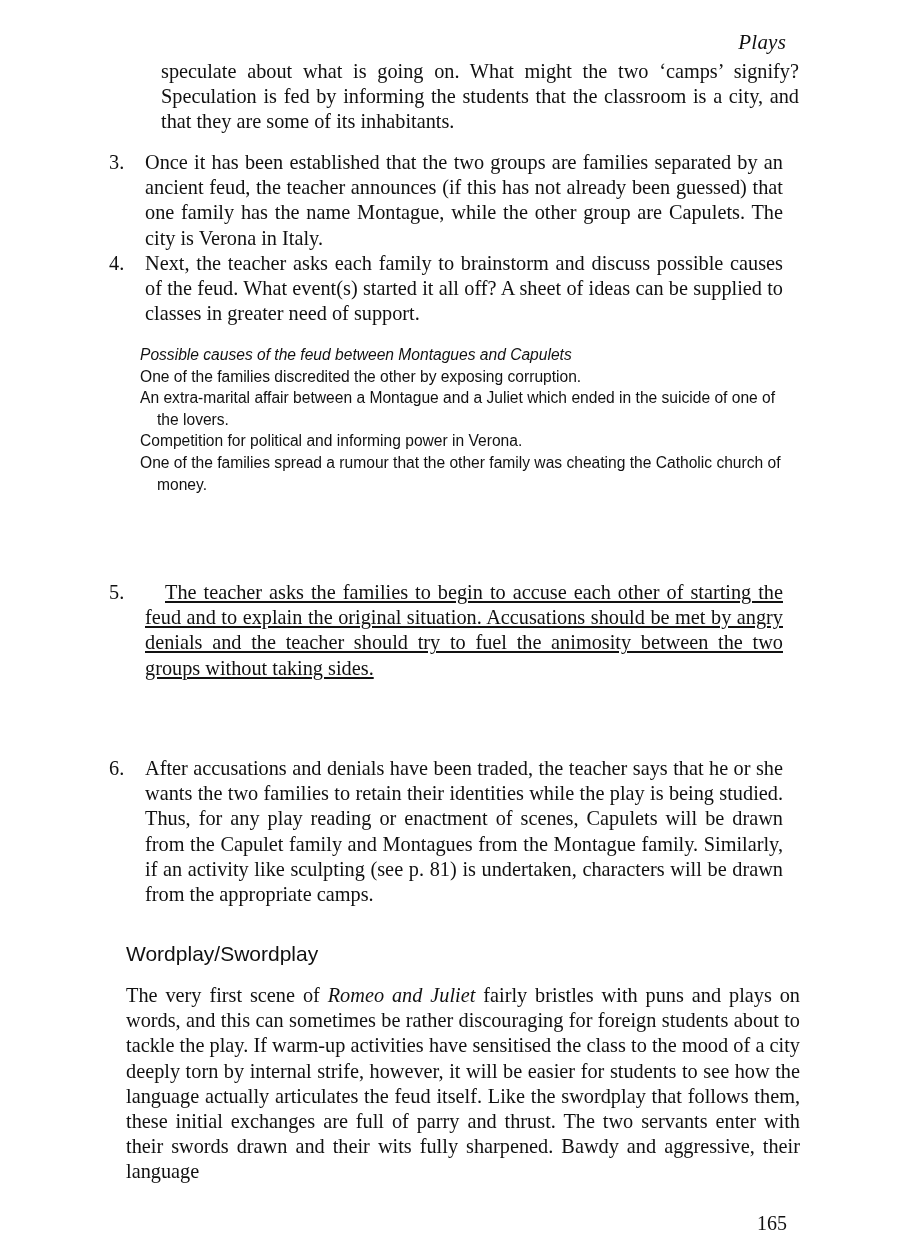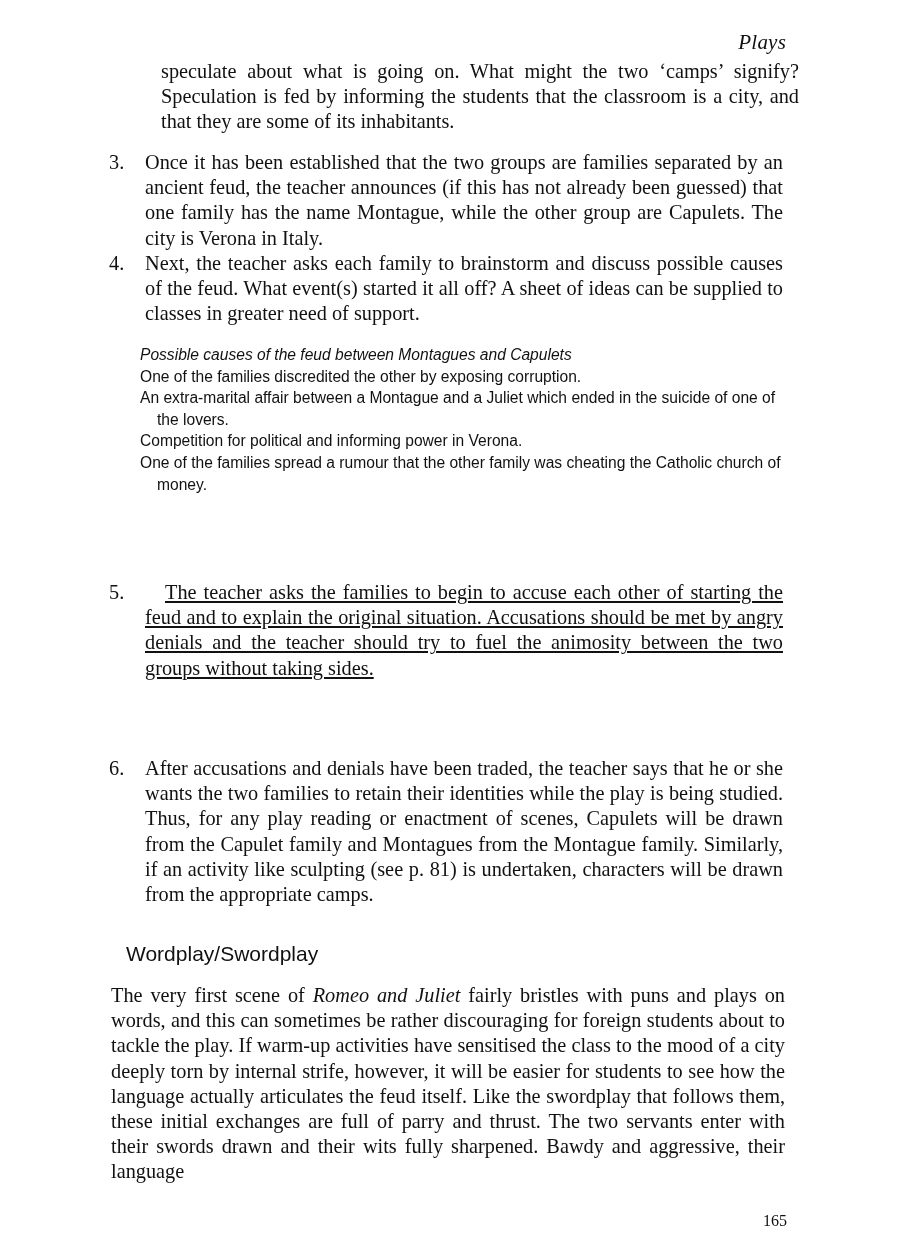--- a/index.html
+++ b/index.html
@@ -5,31 +5,31 @@
   html, body { margin: 0; padding: 0; background: #ffffff; }
   body { width: 900px; height: 1249px; position: relative; overflow: hidden; color: #111; }
 
   .running-head {
     position: absolute; top: 30px; right: 114px;
     font-family: "Liberation Serif", serif; font-style: italic;
     font-size: 21px; letter-spacing: 0.2px;
   }
   .page-number {
     position: absolute; top: 1212px; right: 113px;
-    font-family: "Liberation Serif", serif; font-size: 16px;
+    font-family: "Liberation Serif", serif; font-size: 20px;
   }
 
   .body-text {
     font-family: "Liberation Serif", serif;
     font-size: 20.3px; line-height: 25.2px;
     text-align: justify; text-align-last: left;
   }
 
   .block { position: absolute; left: 161px; width: 638px; }
-  .full  { position: absolute; left: 111px; width: 674px; }
+  .full  { position: absolute; left: 126px; width: 674px; }
 
   .list-item { position: absolute; left: 109px; width: 674px; }
   .list-item .num {
     position: absolute; left: 0; top: 0; width: 36px;
     font-family: "Liberation Serif", serif; font-size: 20.3px; line-height: 25.2px;
   }
   .list-item .content { margin-left: 36px; }
   .list-item p { margin: 0; }
   .list-item p.indent { text-indent: 20px; text-decoration: underline; }
 

